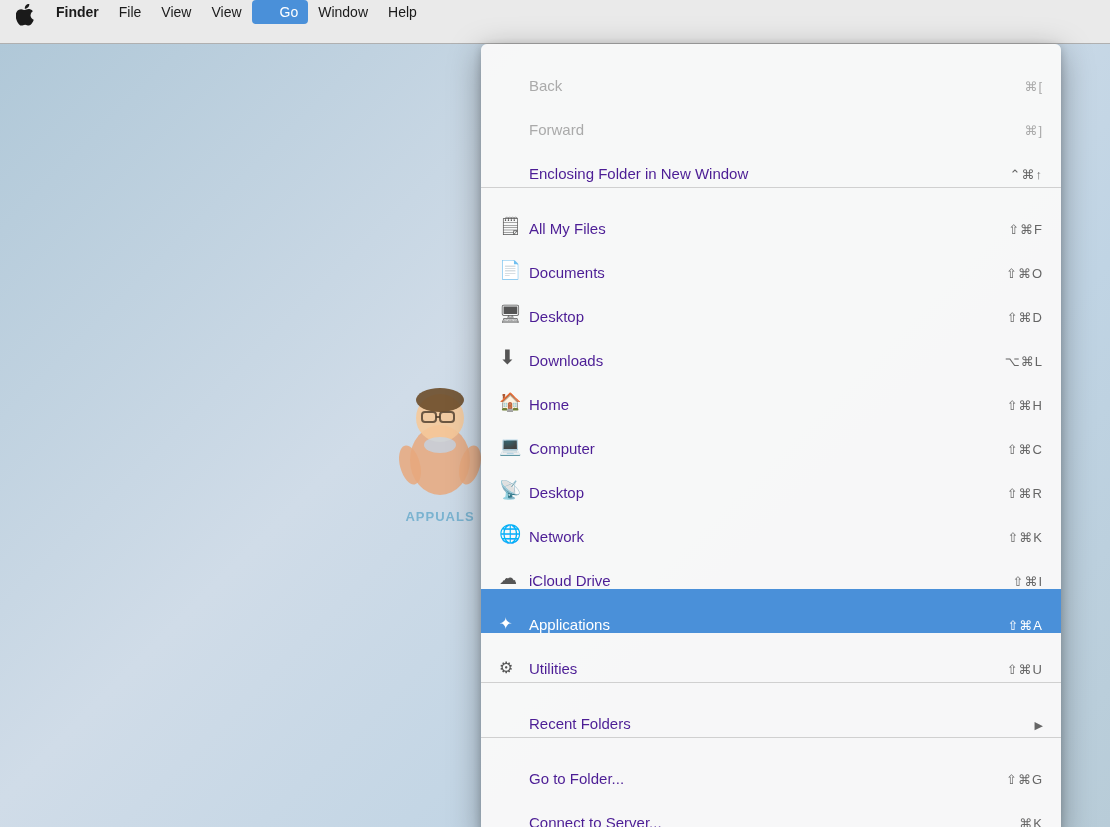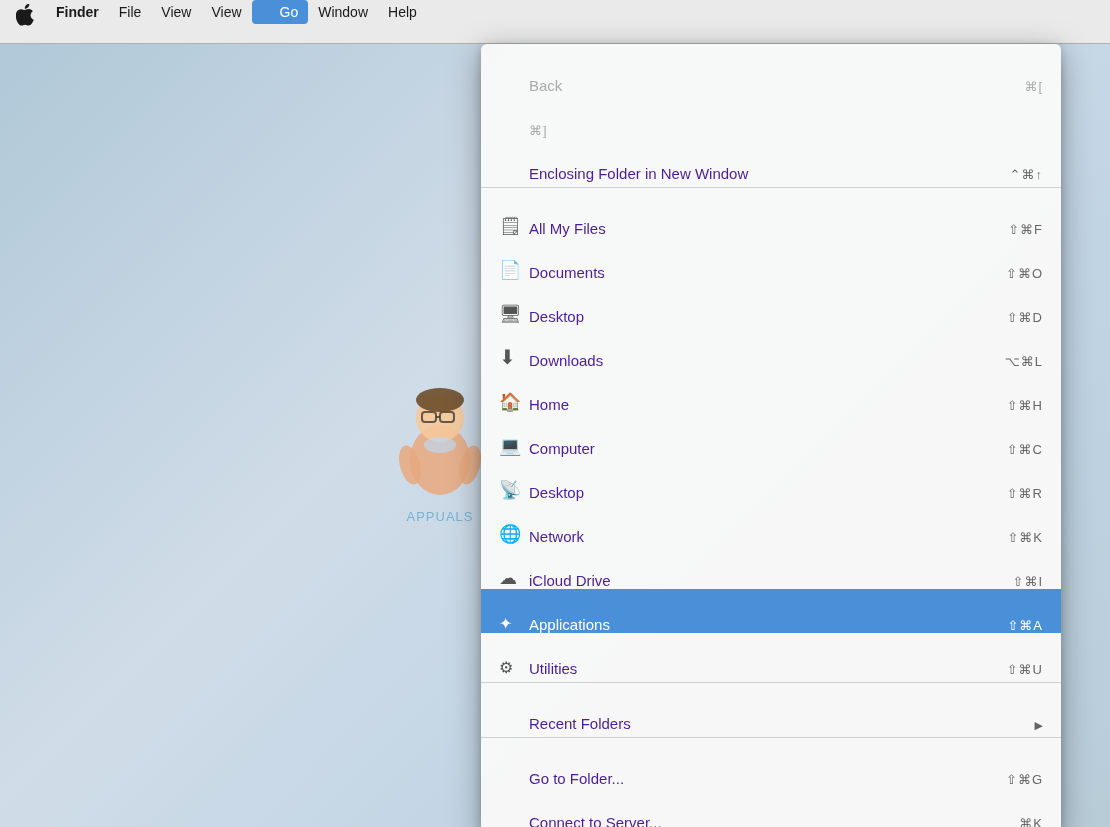--- a/index.html
+++ b/index.html
@@ -134,21 +134,21 @@
       pointer-events: none;
     }
 
     .watermark-text {
       position: absolute;
       bottom: -10px;
       left: 50%;
       transform: translateX(-50%);
       color: #7ab3d0;
       font-size: 13px;
-      font-weight: 400;
+      font-weight: 700;
       letter-spacing: 1px;
       white-space: nowrap;
     }
 
     
     .desktop-bg {
       position: absolute;
       top: 44px;
       left: 0;
       right: 0;
@@ -197,20 +197,21 @@
 
 <div class="dropdown-container">
 
   <div class="menu-item disabled">
     <span class="menu-icon"></span>
     <span class="menu-label">Back</span>
     <span class="menu-shortcut">⌘[</span>
   </div>
   <div class="menu-item disabled">
     <span class="menu-icon"></span>
+    <span class="menu-label">Forward</span>
     <span class="menu-shortcut">⌘]</span>
   </div>
   <div class="menu-item">
     <span class="menu-icon"></span>
     <span class="menu-label">Enclosing Folder in New Window</span>
     <span class="menu-shortcut">⌃⌘↑</span>
   </div>
 
   <div class="menu-separator"></div>
 

